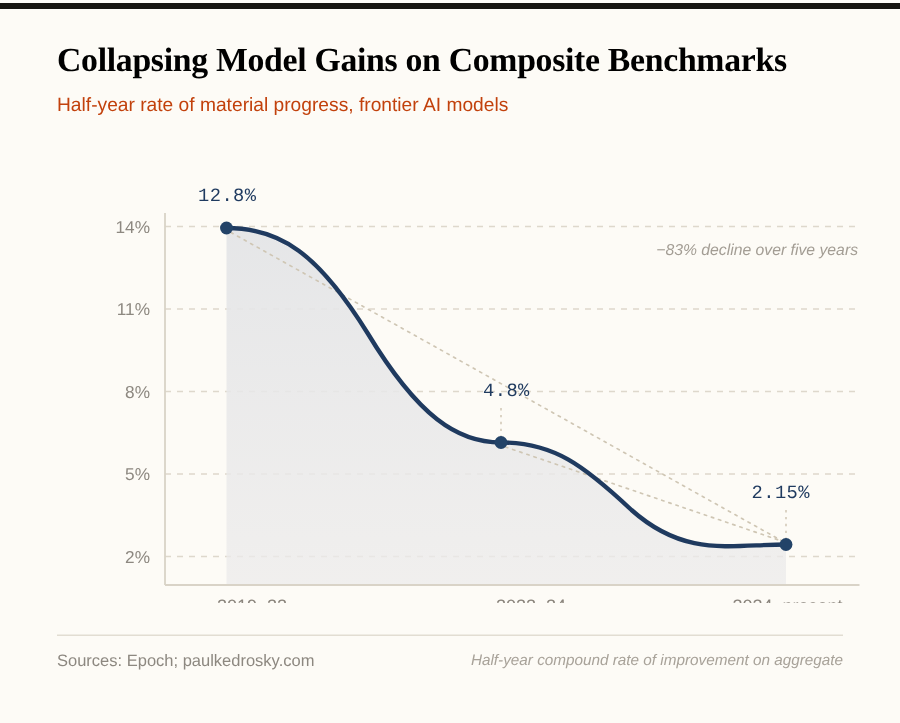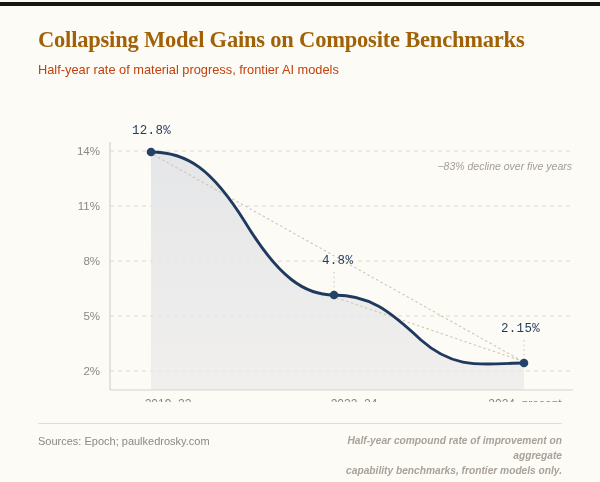--- a/index.html
+++ b/index.html
@@ -32,21 +32,21 @@
     position: absolute;
     top: 28px;
     left: 38px;
     width: 530px;
   }
   .chart-title {
     font-family: "Liberation Serif", serif;
     font-weight: bold;
     font-size: 22.5px;
     letter-spacing: -0.2px;
-    color: #a16207;
+    color: #000000;
     margin: 0;
     line-height: 1.1;
     white-space: nowrap;
   }
   .chart-subtitle {
     font-family: "Liberation Sans", sans-serif;
     font-size: 12.8px;
     color: #c2410c;
     margin: 9px 0 0 0;
     line-height: 1.2;
@@ -111,21 +111,21 @@
   }
   .note-text {
     font-family: "Liberation Sans", sans-serif;
     font-style: italic;
     font-size: 10.2px;
     color: #a8a299;
     line-height: 1.45;
     text-align: right;
     max-width: 250px;
   }
-  .note-line { display: block; font-weight: bold; }
+  .note-line { display: block; }
 </style>
 </head>
 <body>
 
 <div class="page">
 
   <div class="top-rule"></div>
 
   <div class="header">
     <h1 class="chart-title">Collapsing Model Gains on Composite Benchmarks</h1>
@@ -200,17 +200,16 @@
 
     </svg>
   </div>
 
   <div class="footer-rule"></div>
 
   <div class="footer">
     <div class="source-text">Sources: Epoch; paulkedrosky.com</div>
     <div class="note-text">
       <span class="note-line">Half-year compound rate of improvement on aggregate</span>
-      <span class="note-line">capability benchmarks, frontier models only.</span>
     </div>
   </div>
 
 </div>
 
 </body></html>

